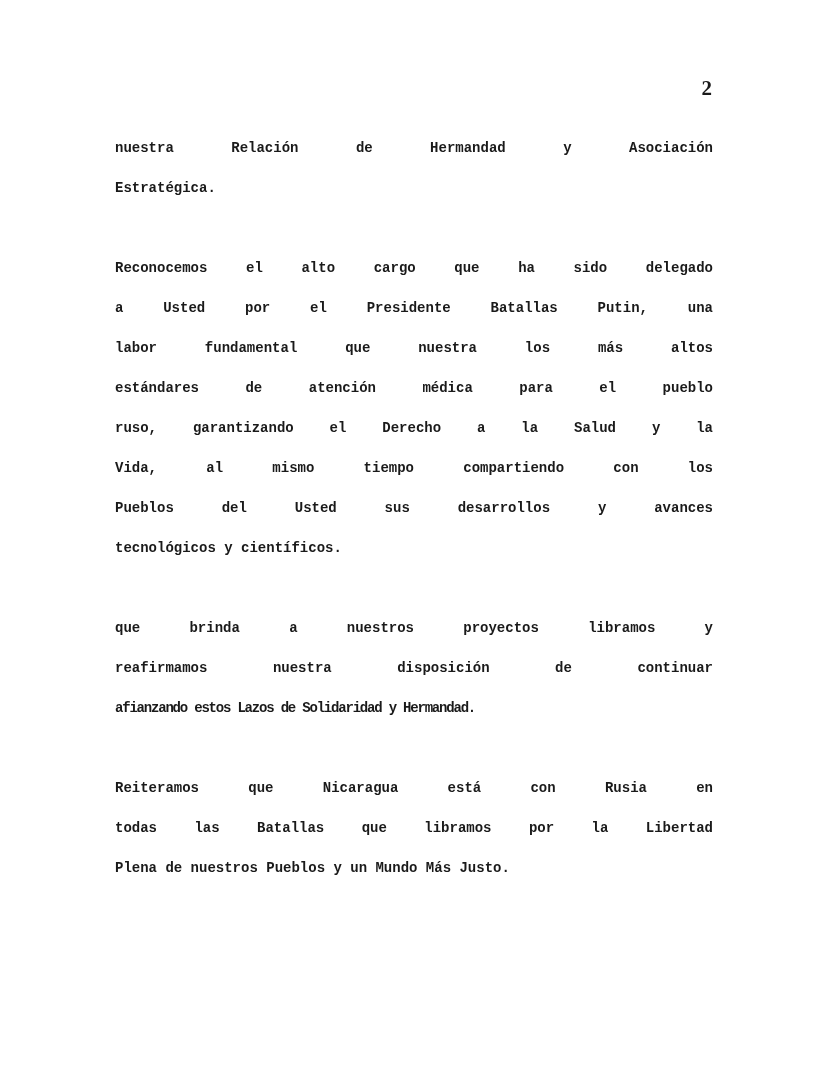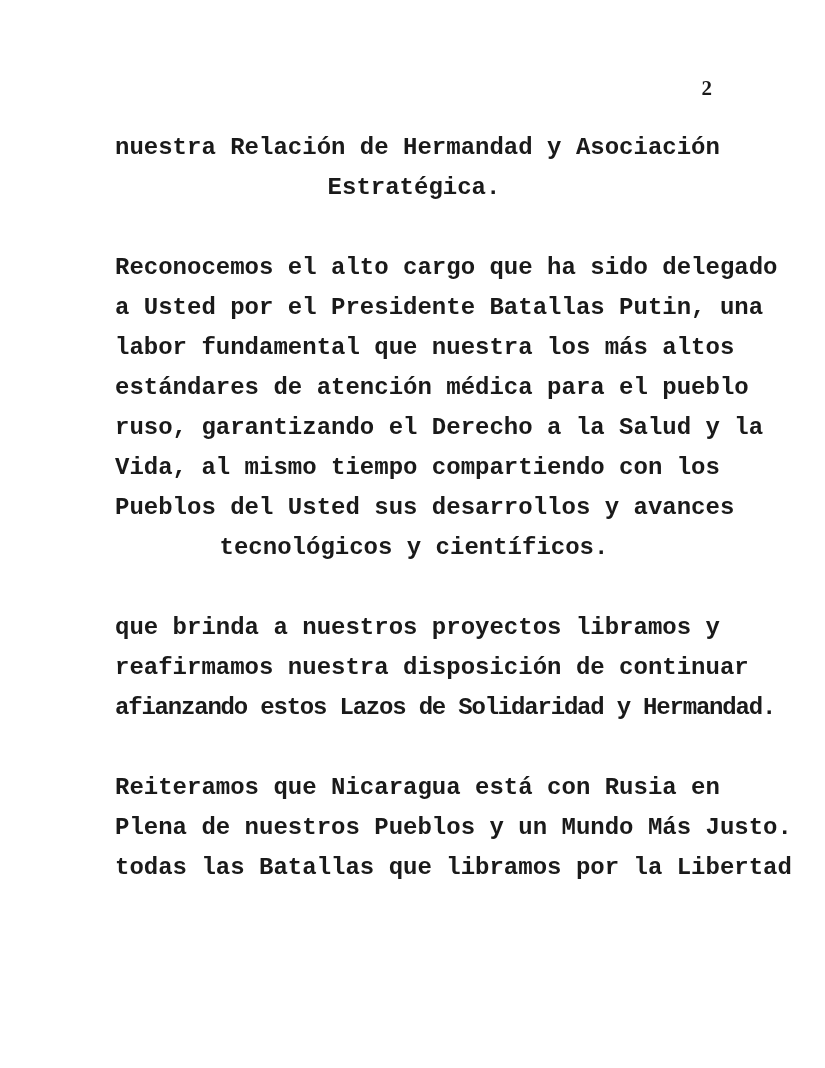--- a/index.html
+++ b/index.html
@@ -6,29 +6,29 @@
   body { width: 825px; height: 1068px; position: relative; overflow: hidden; }
   .page-number {
     position: absolute; top: 76px; left: 680px; width: 32px;
     text-align: right;
     font-family: "Liberation Serif", serif; font-weight: bold;
     font-size: 21px; color: #1a1a1a;
   }
   .body-text {
     position: absolute; left: 115px; width: 598px; top: 132px;
     font-family: "Liberation Mono", monospace; font-weight: bold;
-    font-size: 24px; color: #1a1a1a;
+    font-size: 14px; color: #1a1a1a;
   }
   .para { margin: 0; }
   .line {
     display: block; height: 40px; line-height: 32px;
     white-space: nowrap; overflow: visible;
   }
   .line.full { text-align: justify; text-align-last: justify; }
-  .line.last { text-align: center; }
+  .line.last { text-align: left; }
   .condensed { letter-spacing: -1.2px; }
   .gap { height: 40px; }
 </style>
 </head>
 <body>
 
 <div class="page-number">2</div>
 
 <div class="body-text">
   <div class="para">
@@ -48,16 +48,16 @@
   </div>
   <div class="gap"></div>
   <div class="para">
     <span class="line full">que brinda a nuestros proyectos libramos y</span>
     <span class="line full">reafirmamos nuestra disposición de continuar</span>
     <span class="line last condensed">afianzando estos Lazos de Solidaridad y Hermandad.</span>
   </div>
   <div class="gap"></div>
   <div class="para">
     <span class="line full">Reiteramos que Nicaragua está con Rusia en</span>
+    <span class="line full">todas las Batallas que libramos por la Libertad</span>
     <span class="line last">Plena de nuestros Pueblos y un Mundo Más Justo.</span>
-    <span class="line full">todas las Batallas que libramos por la Libertad</span>
   </div>
 </div>
 
 </body></html>

